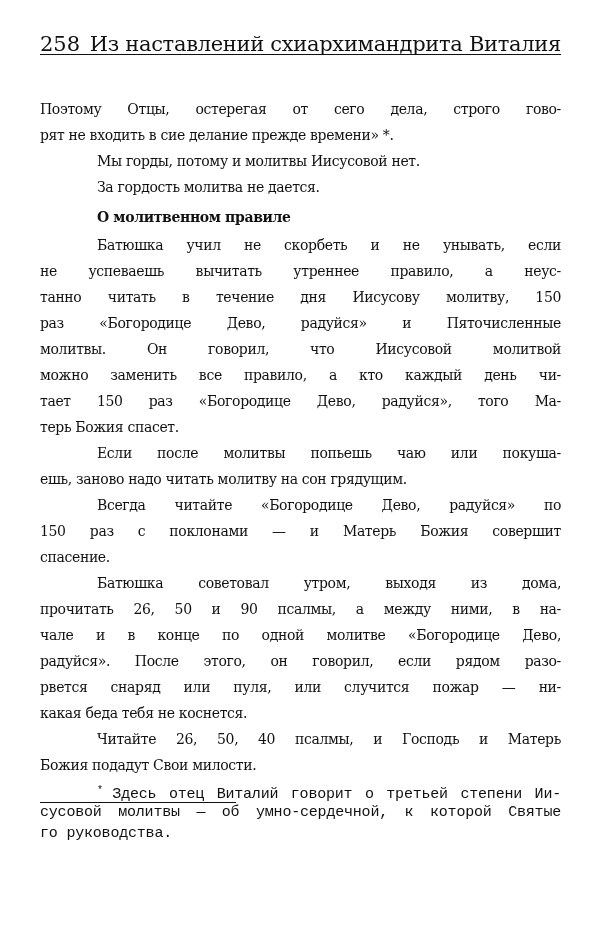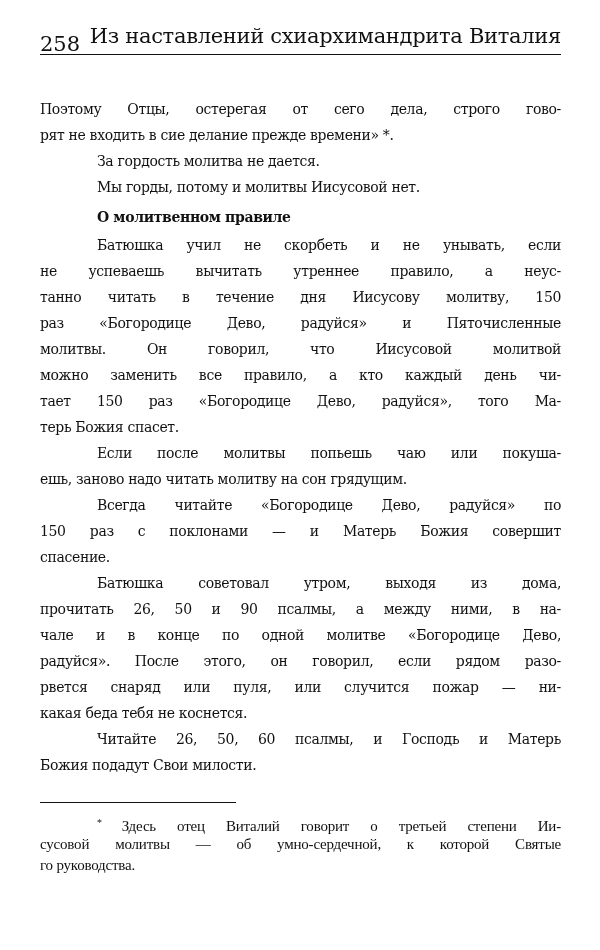--- a/index.html
+++ b/index.html
@@ -1,48 +1,48 @@
 <!DOCTYPE html>
 <html><head>
 <meta charset="utf-8">
 <style>
   html, body { margin: 0; padding: 0; background: #ffffff; }
   body { width: 600px; height: 950px; position: relative; overflow: hidden; color: #111; }
   .page { position: absolute; left: 40px; top: 0; width: 521px; }
   .header { position: absolute; left: 0; top: 24px; width: 521px; height: 30px;
     font-family: "DejaVu Serif", serif; font-size: 21px; border-bottom: 1.6px solid #111; }
   .header .num { position: absolute; left: 0; top: 0; margin-top: 8px; }
-  .header .title { position: absolute; right: 0; top: 0; white-space: nowrap; letter-spacing: -0.3px; }
+  .header .title { position: absolute; right: 0; top: 8px; white-space: nowrap; letter-spacing: -0.3px; }
   .body { position: absolute; left: 0; top: 96px; width: 521px;
     font-family: "DejaVu Serif", serif; font-size: 14px; line-height: 26px; letter-spacing: -0.35px; }
   .line { display: block; height: 26px; white-space: nowrap; }
   .j { text-align: justify; text-align-last: justify; }
   .ind { padding-left: 57px; }
   .heading { font-weight: bold; height: 28px; margin-top: 4px; }
   .rule { position: absolute; left: 0; top: 802px; width: 196px; border-top: 1.4px solid #111; }
-  .fn { position: absolute; left: 0; top: 812px; width: 521px;
-    font-family: Liberation Serif, serif; font-size: 15px; line-height: 21.5px; letter-spacing: -0.2px; }
+  .fn { position: absolute; left: 0; top: 780px; width: 521px;
+    font-family: Liberation Mono, monospace; font-size: 15px; line-height: 21.5px; letter-spacing: -0.2px; }
   .fn .line { height: 21.5px; }
   .sup { font-size: 10px; vertical-align: 5px; }
 </style>
 </head>
 <body>
 
 <div class="page">
   <div class="header">
     <span class="num">258</span>
     <span class="title">Из наставлений схиархимандрита Виталия</span>
   </div>
 
   <div class="body">
     <div id="intro">
         <div class="line j">Поэтому Отцы, остерегая от сего дела, строго гово-</div>
         <div class="line">рят не входить в сие делание прежде времени» *.</div>
+        <div class="line ind">Мы горды, потому и молитвы Иисусовой нет.</div>
         <div class="line ind">За гордость молитва не дается.</div>
-        <div class="line ind">Мы горды, потому и молитвы Иисусовой нет.</div>
       </div>
     <div class="line heading ind">О молитвенном правиле</div>
     <div id="section">
         <div class="line j ind">Батюшка учил не скорбеть и не унывать, если</div>
         <div class="line j">не успеваешь вычитать утреннее правило, а неус-</div>
         <div class="line j">танно читать в течение дня Иисусову молитву, 150</div>
         <div class="line j">раз «Богородице Дево, радуйся» и Пяточисленные</div>
         <div class="line j">молитвы. Он говорил, что Иисусовой молитвой</div>
         <div class="line j">можно заменить все правило, а кто каждый день чи-</div>
         <div class="line j">тает 150 раз «Богородице Дево, радуйся», того Ма-</div>
@@ -51,21 +51,21 @@
         <div class="line">ешь, заново надо читать молитву на сон грядущим.</div>
         <div class="line j ind">Всегда читайте «Богородице Дево, радуйся» по</div>
         <div class="line j">150 раз с поклонами — и Матерь Божия совершит</div>
         <div class="line">спасение.</div>
         <div class="line j ind">Батюшка советовал утром, выходя из дома,</div>
         <div class="line j">прочитать 26, 50 и 90 псалмы, а между ними, в на-</div>
         <div class="line j">чале и в конце по одной молитве «Богородице Дево,</div>
         <div class="line j">радуйся». После этого, он говорил, если рядом разо-</div>
         <div class="line j">рвется снаряд или пуля, или случится пожар — ни-</div>
         <div class="line">какая беда тебя не коснется.</div>
-        <div class="line j ind">Читайте 26, 50, 60 псалмы, и Господь и Матерь</div>
+        <div class="line j ind">Читайте 26, 50, 40 псалмы, и Господь и Матерь</div>
         <div class="line">Божия подадут Свои милости.</div>
       </div>
   </div>
 
   <div class="rule"></div>
 
   <div class="fn">
     <div id="fnlines">
         <div class="line j ind"><span class="sup">* </span>Здесь отец Виталий говорит о третьей степени Ии-</div>
         <div class="line j">сусовой молитвы — об умно-сердечной, к которой Святые</div>

